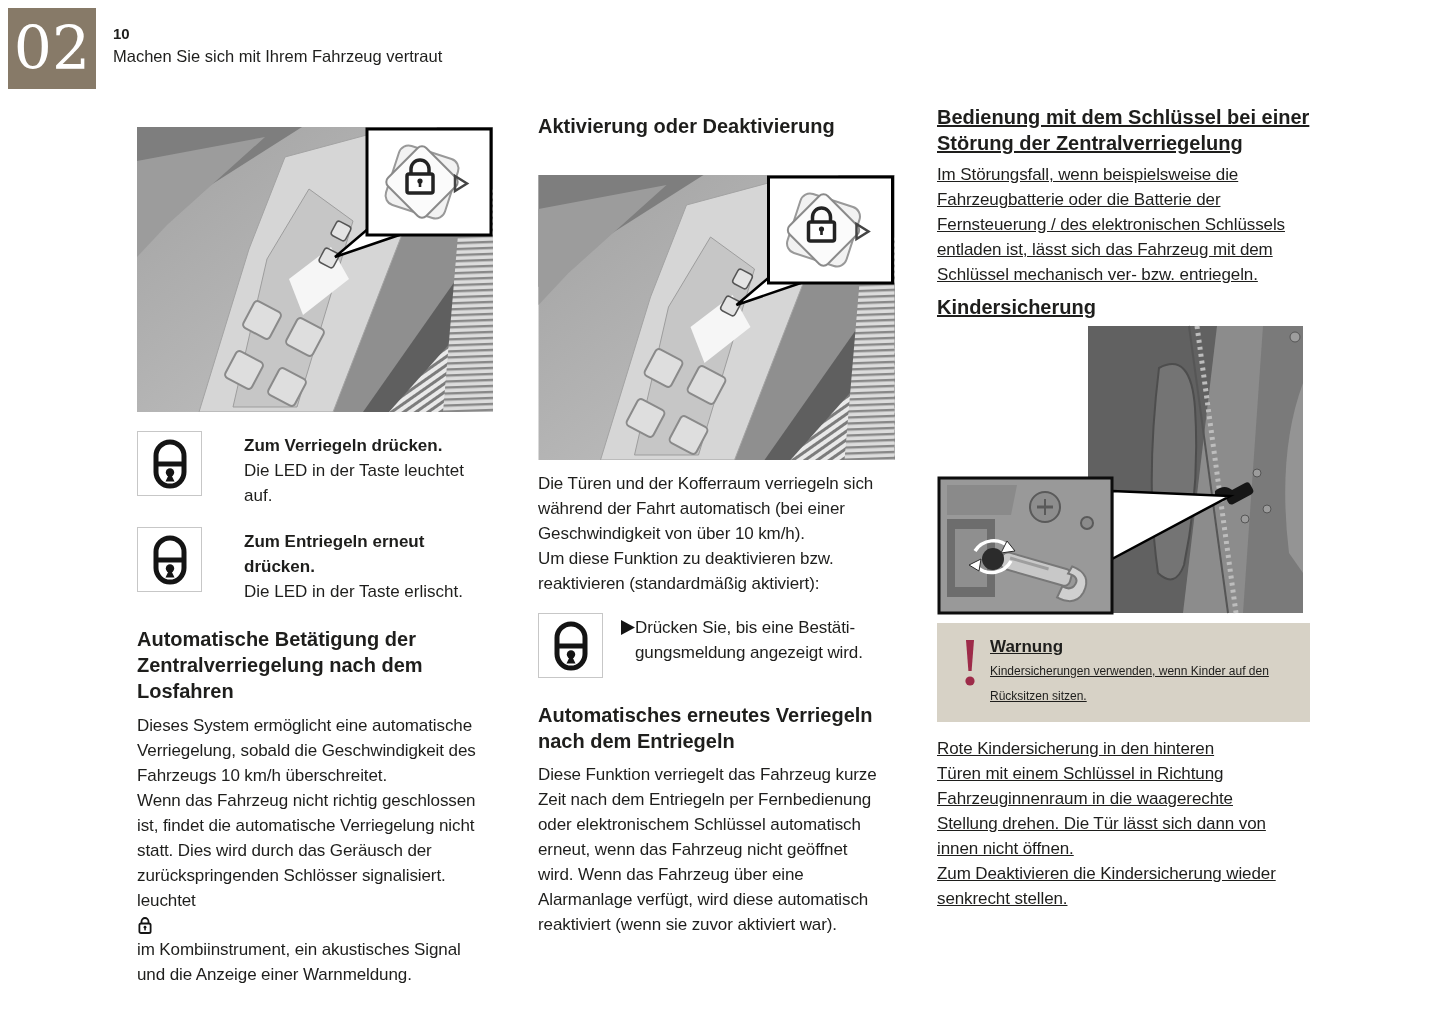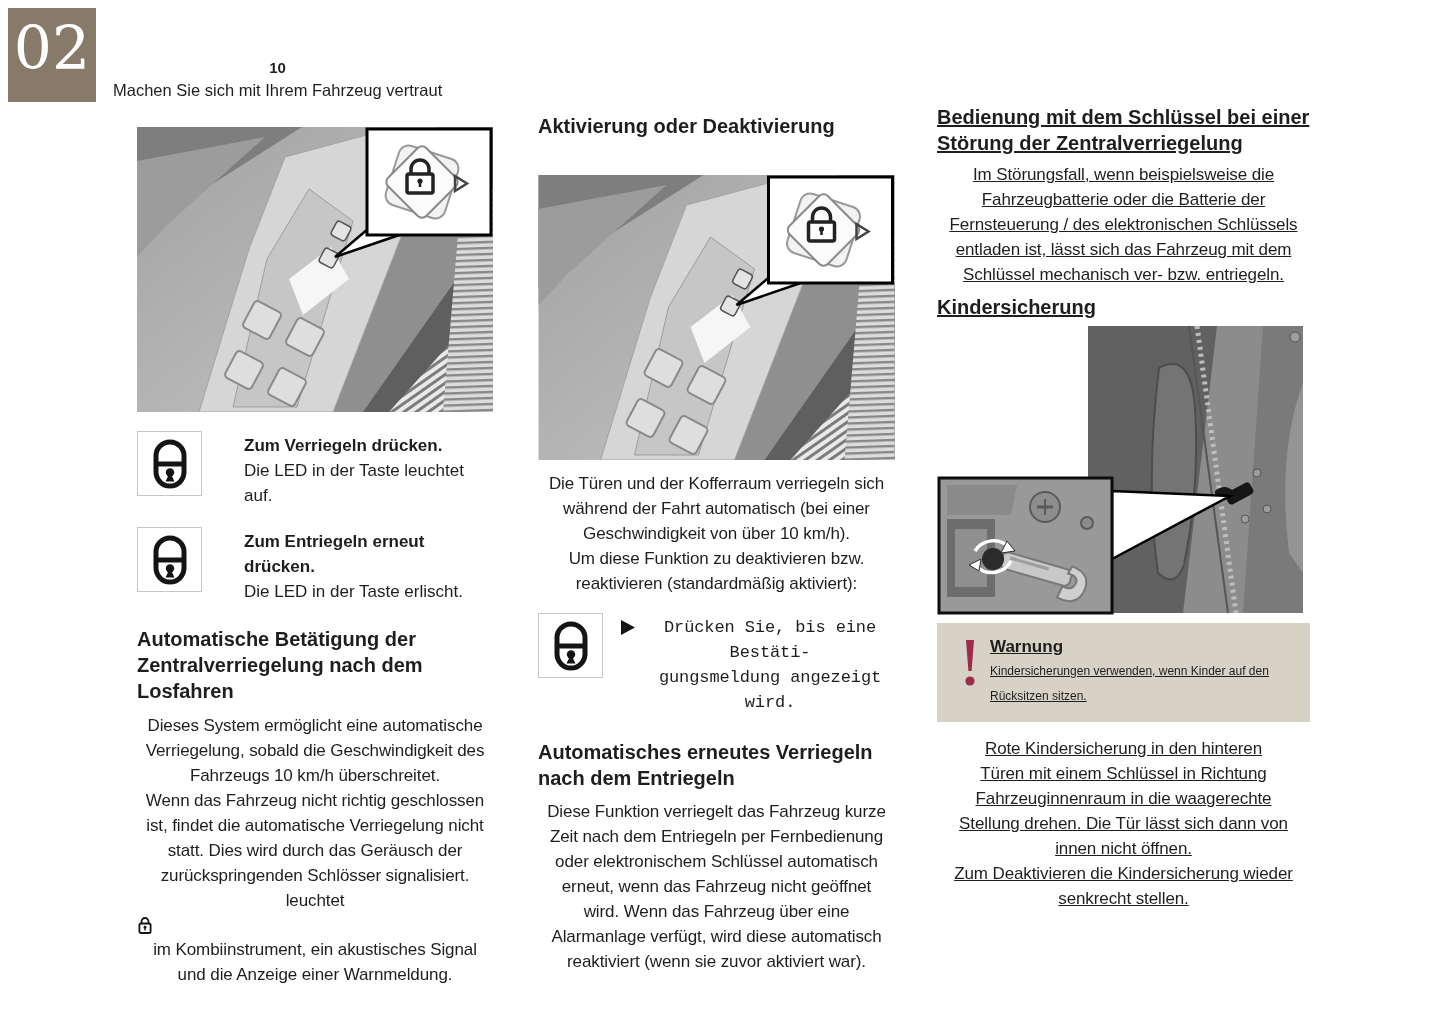--- a/index.html
+++ b/index.html
@@ -1,46 +1,46 @@
 <!DOCTYPE html>
 <html lang="de"><head>
 <meta charset="utf-8">
 <style>
   html,body{margin:0;padding:0;background:#ffffff;}
   .page{position:relative;width:1445px;height:1018px;background:#ffffff;overflow:hidden;
         font-family:"Liberation Sans",sans-serif;color:#1e1e1c;}
 
   
-  .chapter-box{position:absolute;left:8px;top:8px;width:88px;height:94px;background:#877a68;
+  .chapter-box{position:absolute;left:8px;top:8px;width:88px;height:81px;background:#877a68;
                color:#fff;font-family:"DejaVu Serif",serif;font-size:60px;line-height:81px;
                text-align:center;font-weight:400;}
-  .page-head{position:absolute;left:113px;top:59px;text-align:center;}
+  .page-head{position:absolute;left:113px;top:25px;}
   .page-num{font-weight:bold;font-size:15px;margin-bottom:5px;}
   .page-title{font-size:16.5px;}
 
   
   .col{position:absolute;}
   .col1{left:137px;top:127px;width:356px;}
   .col2{left:538px;top:105px;width:357px;}
   .col3{left:937px;top:96px;width:373px;text-decoration:underline;}
 
   .h-section{font-size:20px;line-height:26px;font-weight:bold;margin:0;white-space:pre-line;letter-spacing:0;}
-  .body-text{font-size:17px;line-height:25px;margin:0;white-space:pre-line;letter-spacing:-0.1px;text-align:center;}
+  .body-text{font-size:17px;line-height:25px;margin:0;white-space:pre-line;letter-spacing:-0.1px;}
   .fig-frame{display:block;}
 
   
   .step{display:flex;gap:16px;margin-top:19px;align-items:flex-start;}
   .icon-box{width:63px;height:63px;border:1px solid #c7c7c7;flex:none;display:flex;
             align-items:center;justify-content:center;background:#fff;}
   .step-text{padding-top:2px;margin-left:26px;}
   .step-title{font-weight:bold;font-size:17px;line-height:25px;}
   .step-sub{font-size:17px;line-height:25px;}
 
   .instruction{display:flex;gap:18px;margin-top:17px;align-items:flex-start;}
-  .instr-line{display:flex;gap:10px;padding-top:2px;font-family:Liberation Mono, monospace;}
+  .instr-line{display:flex;padding-top:2px;}
   .instr-arrow{flex:none;margin-top:5px;}
 
   .mt-heading{margin-top:22px;}
 
   .inline-lock{display:block;margin:3px 0 2px 1px;}
 
   
   .warning{background:#d7d2c6;margin-top:8px;padding:11px 26px 13px 15px;min-height:66px;}
   .warn-icon{float:left;width:38px;height:52px;margin-top:3px;}
   .warn-title{font-weight:bold;font-size:17px;line-height:25px;}

